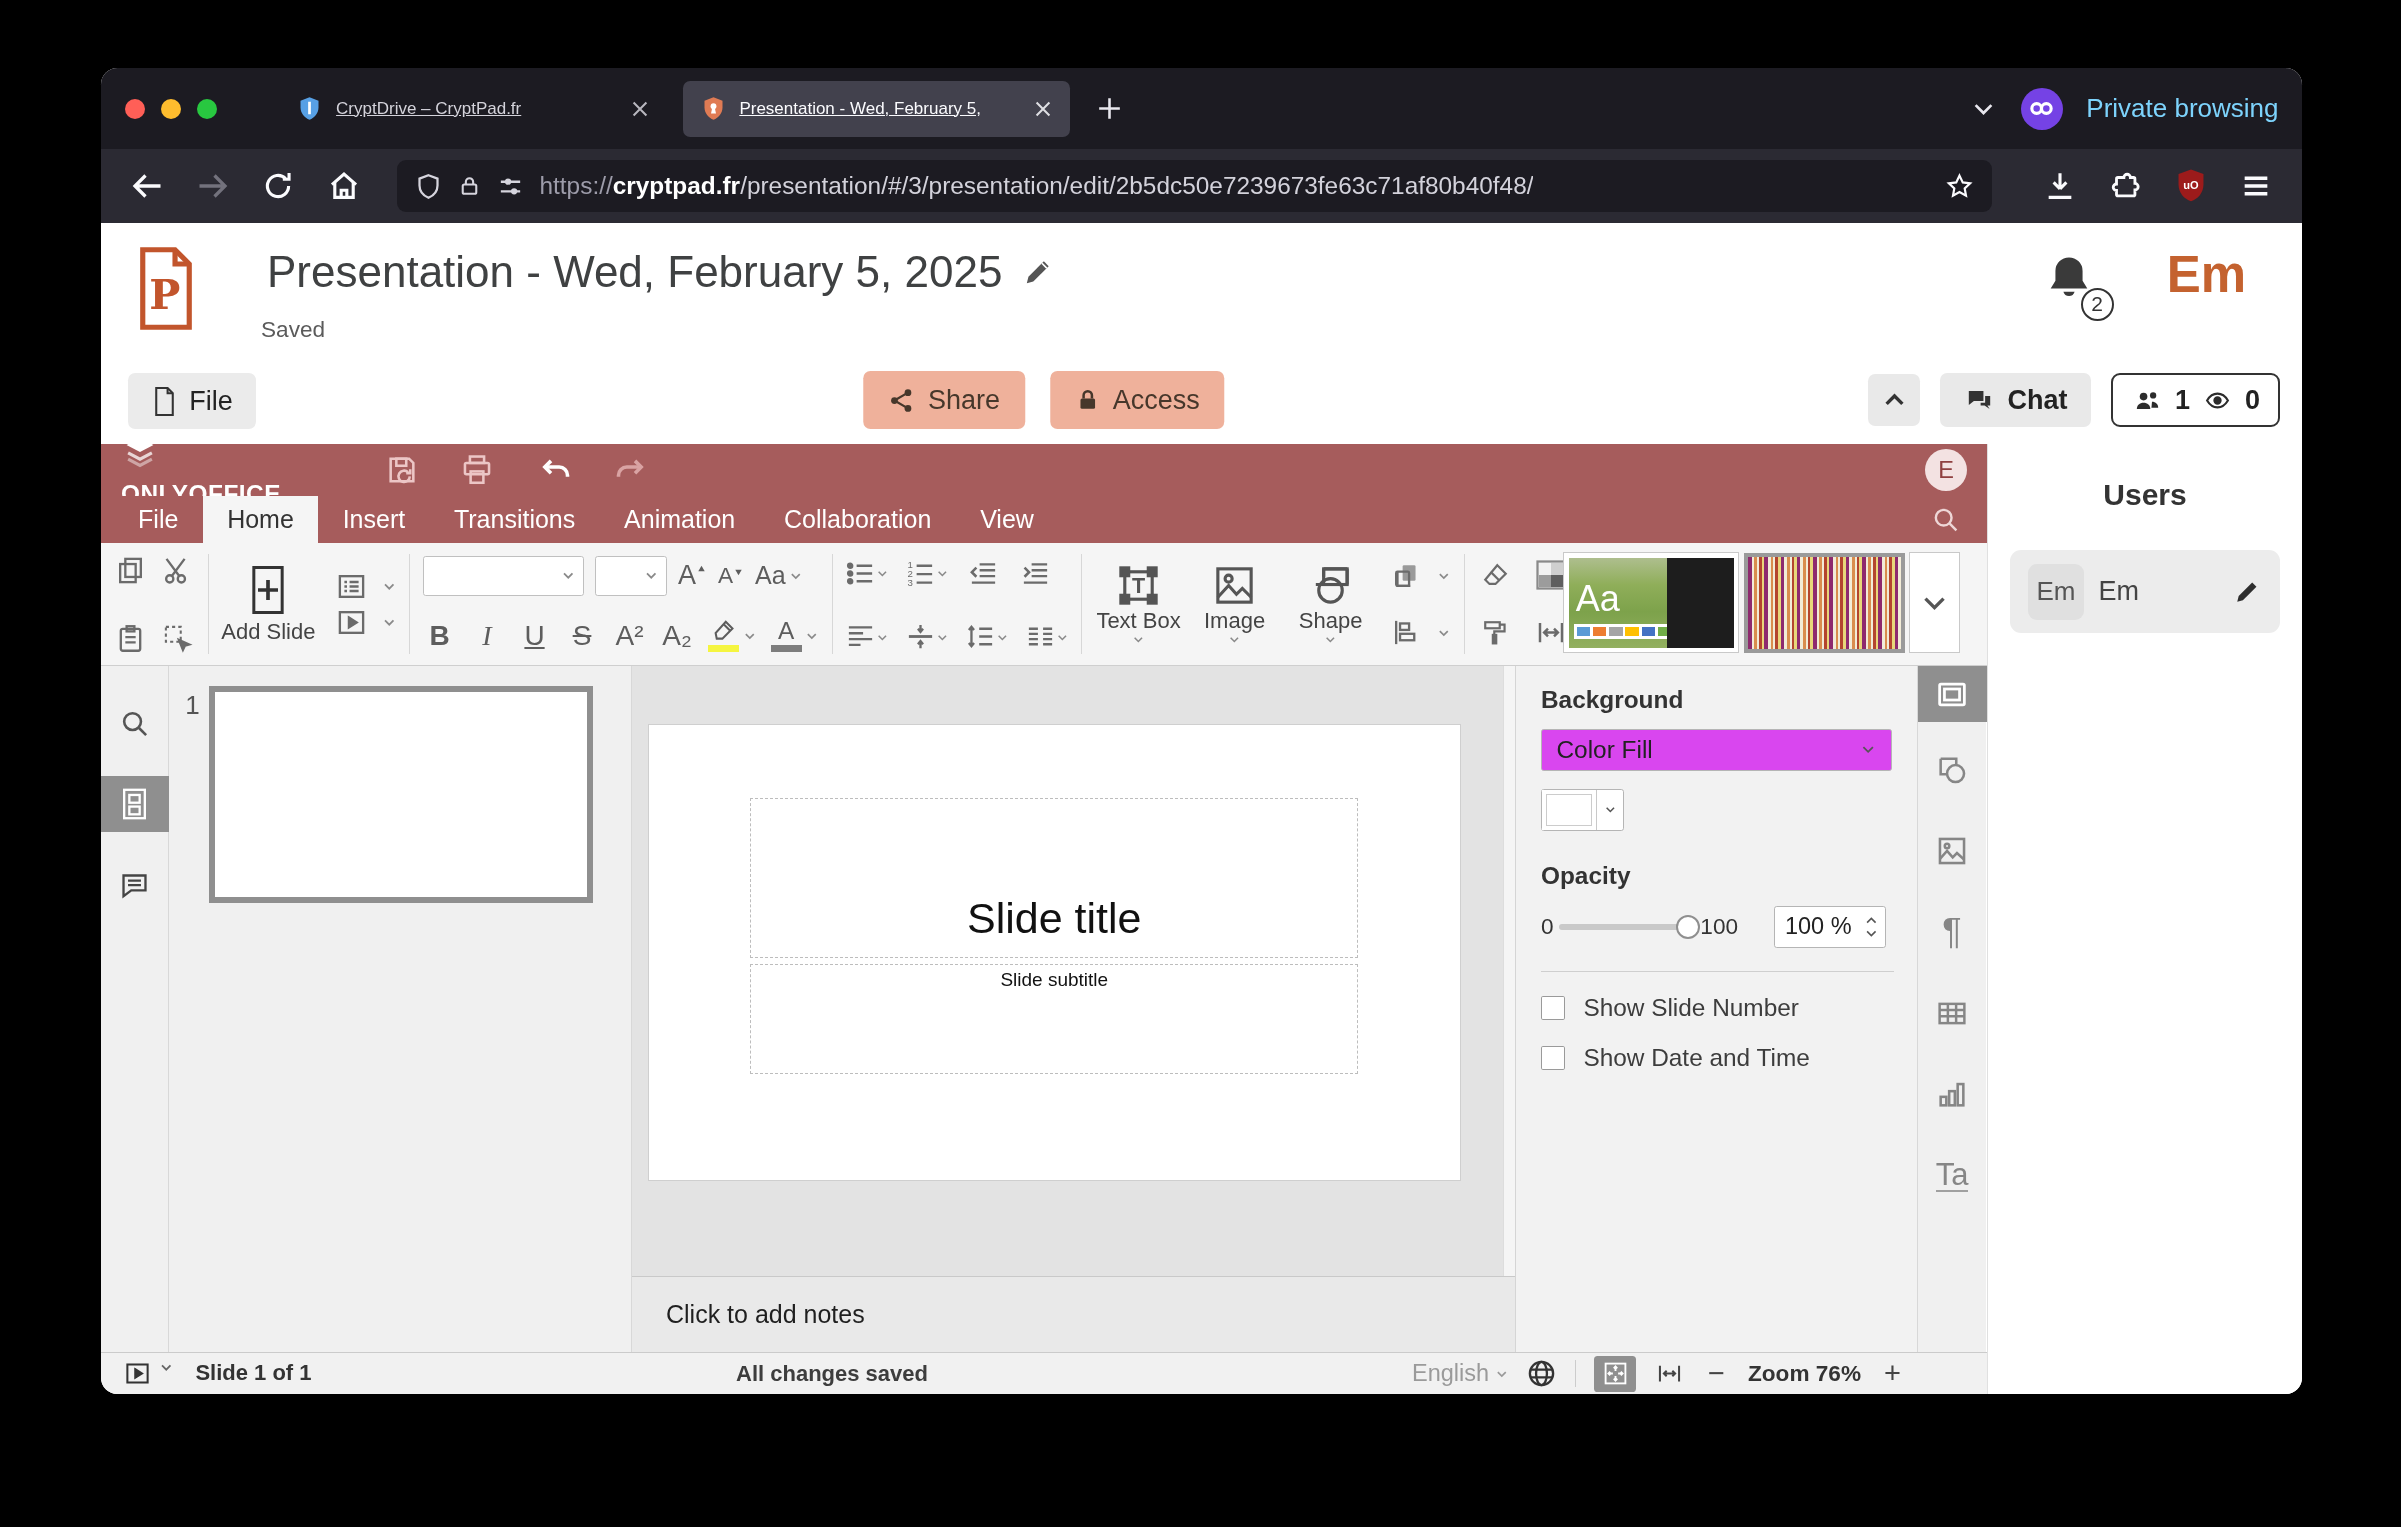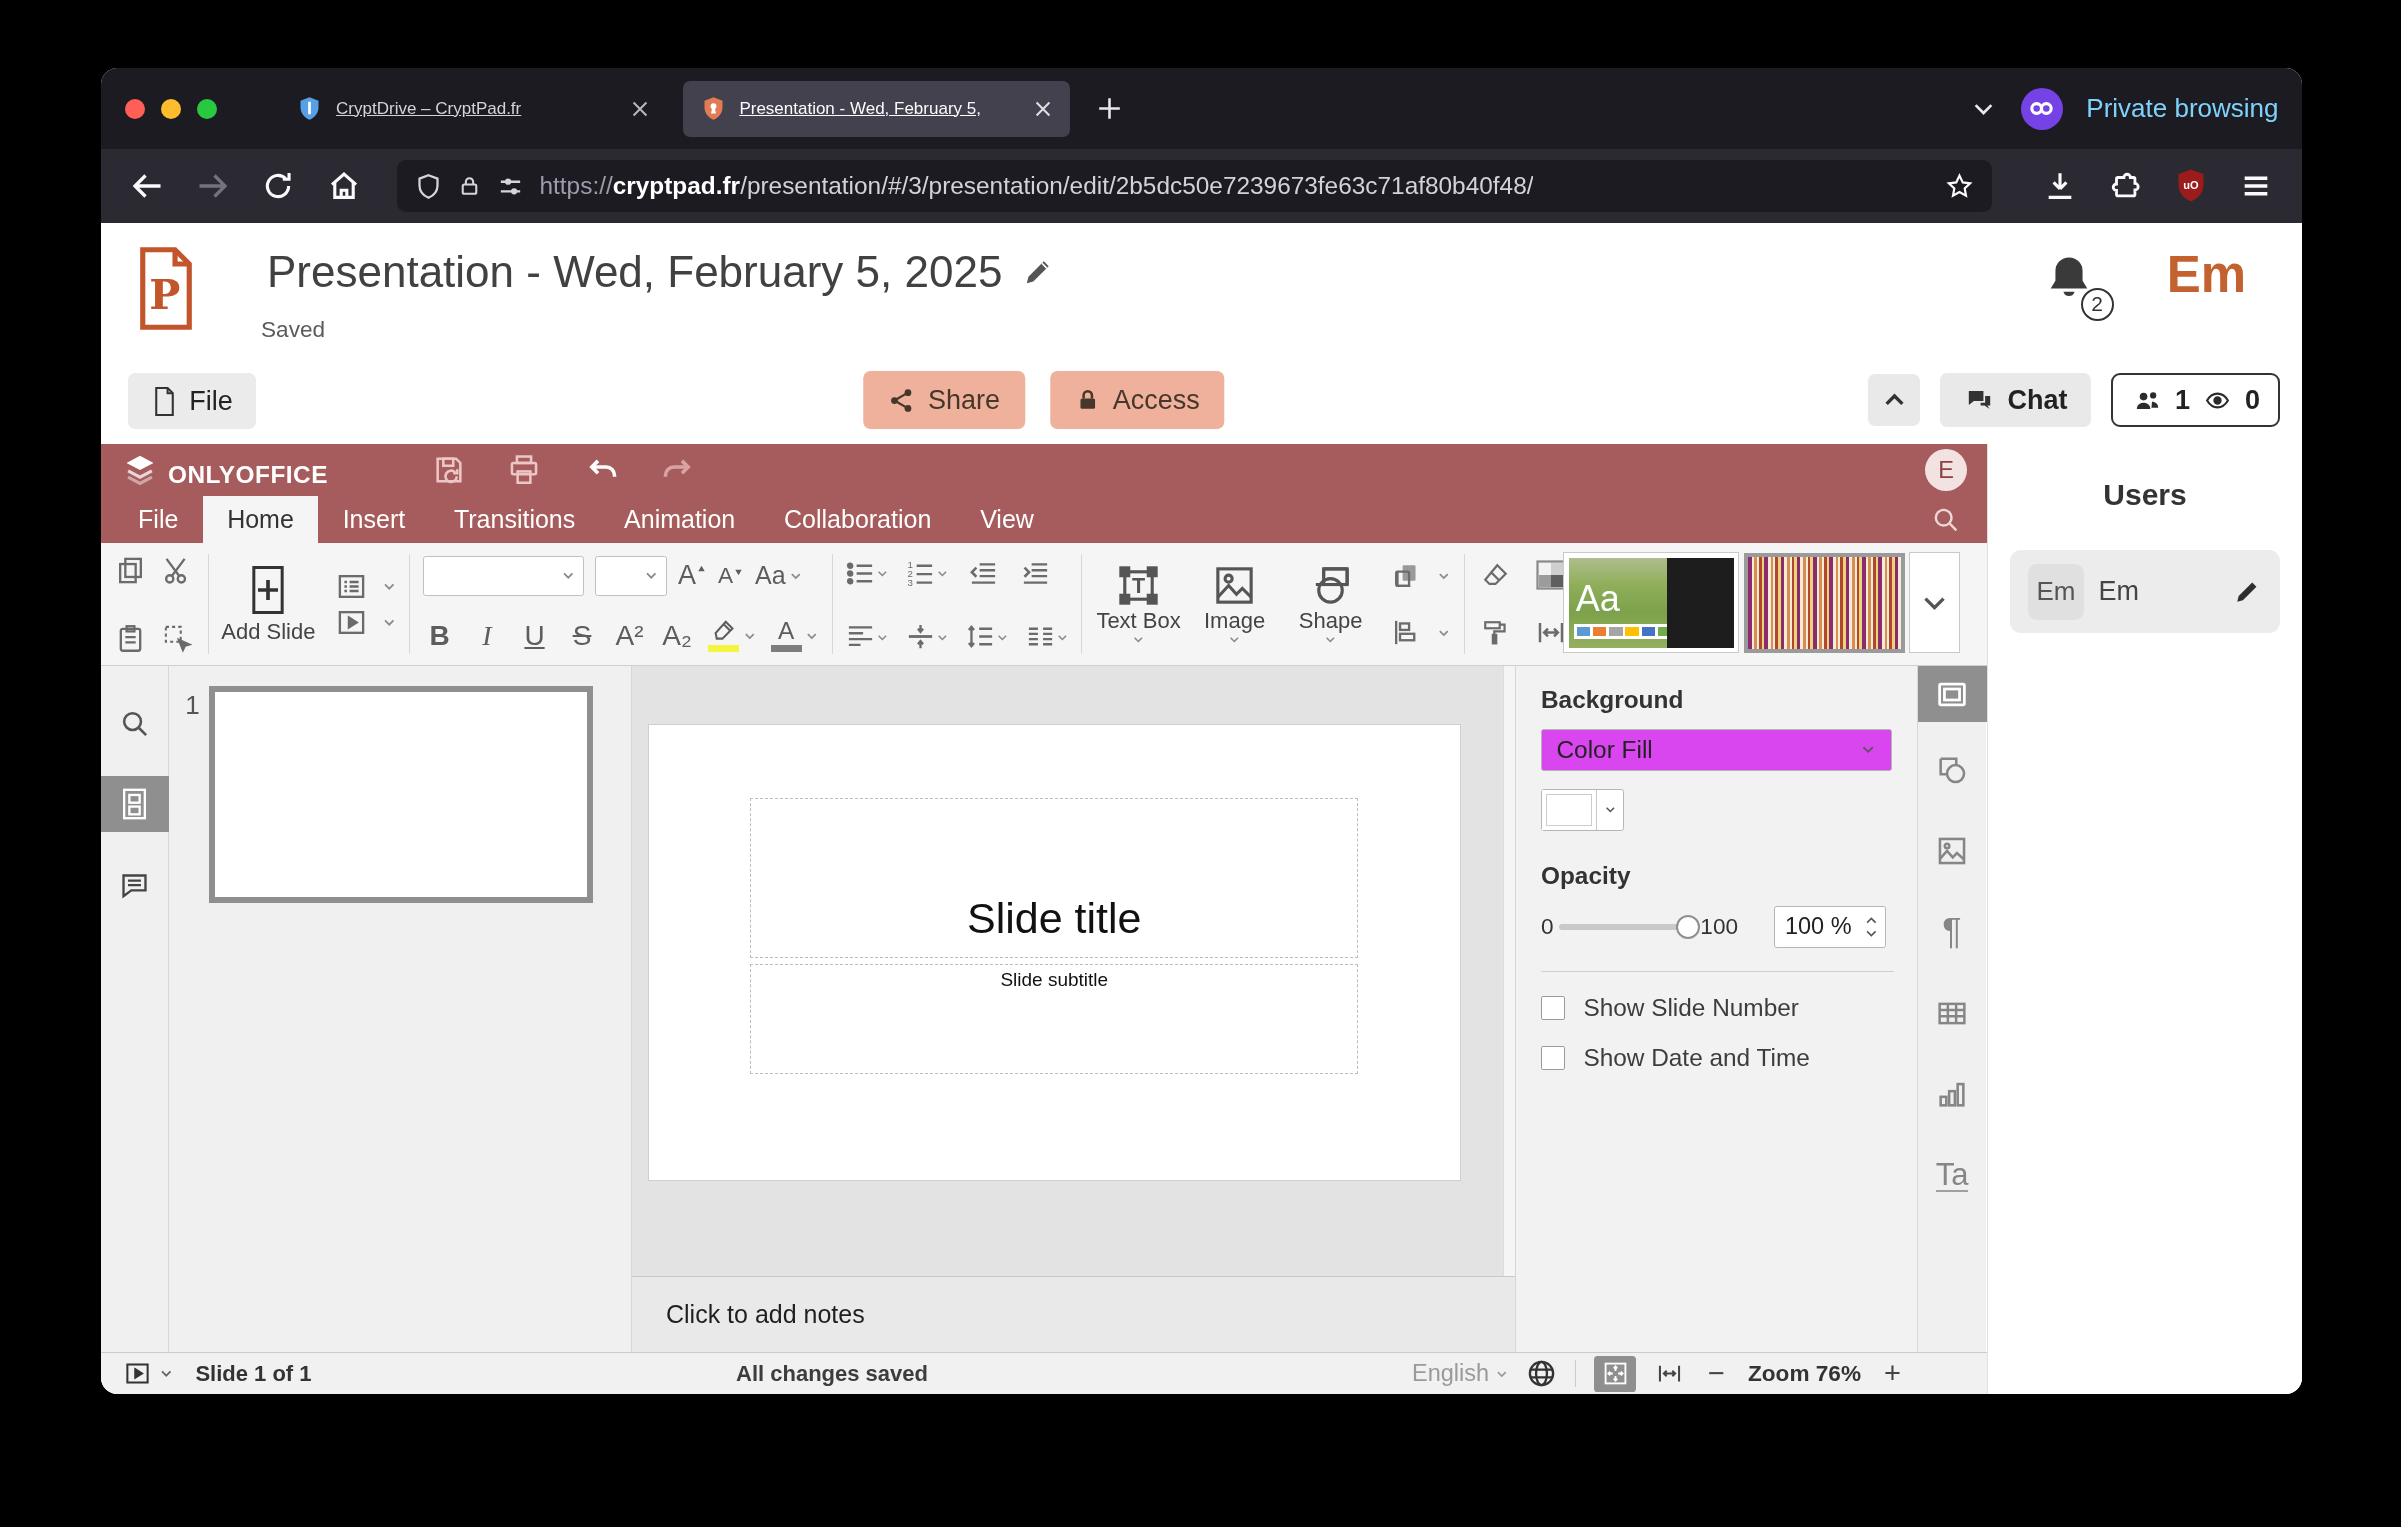--- a/index.html
+++ b/index.html
@@ -58,21 +58,21 @@
   .present-badge{height:54px;border:2.3px solid #333;border-radius:9px;display:flex;align-items:center;gap:11px;
     padding:0 18px;font-size:27px;color:#222;}
 
   
   .main-row{flex:1;display:flex;min-height:0;}
   .editor-col{width:1886px;display:flex;flex-direction:column;min-height:0;flex:none;}
   .users-col{flex:1;background:#fff;border-left:0.9px solid #e0e0e0;padding-top:34px;}
 
   
   .oo-topbar{height:52px;background:#a65c5c;display:flex;align-items:center;padding:0 20px;flex:none;}
-  .brand{display:flex;align-items:flex-end;gap:9px;color:#fff;font-size:24.4px;font-weight:bold;letter-spacing:0.5px;}
+  .brand{display:flex;align-items:flex-start;gap:9px;color:#fff;font-size:24.4px;font-weight:bold;letter-spacing:0.5px;flex-direction:column;}
   .oo-ic{width:42px;height:42px;display:flex;align-items:center;justify-content:center;}
   .oo-avatar{margin-left:auto;width:42px;height:42px;border-radius:50%;background:#f3e2e2;color:#8f4040;
     font-size:23.5px;display:flex;align-items:center;justify-content:center;}
   .oo-menubar{height:47px;background:#a65c5c;display:flex;align-items:stretch;padding-left:12.7px;flex:none;}
   .mitem{display:flex;align-items:center;padding:0 24.4px;font-size:25px;color:#fff;}
   .mitem.active{background:#f5f5f5;color:#333;}
   .msearch{margin-left:auto;margin-right:27px;display:flex;align-items:center;color:#eed7d7;}
 
   
   .oo-toolbar{height:123px;background:#f5f5f5;border-bottom:0.9px solid #cfcfcf;display:flex;
@@ -156,21 +156,21 @@
   .users-title{text-align:center;font-size:30px;font-weight:bold;color:#333;}
   .user-row{margin:38px 22px 0;background:#ececec;border-radius:11px;height:83px;display:flex;align-items:center;padding:0 18px;}
   .user-av{width:56px;height:56px;border-radius:9px;background:#e0e0e0;color:#555;font-size:26px;
     display:flex;align-items:center;justify-content:center;}
   .user-name{margin-left:14.5px;font-size:27px;color:#444;}
   .user-edit{margin-left:auto;color:#333;}
 
   
   .statusbar{height:42px;background:#f1f1f1;border-top:0.9px solid #cbcbcb;display:flex;align-items:center;
     padding:0 81px 0 22px;position:relative;flex:none;font-size:22px;color:#444;}
-  .sb-left{display:flex;align-items:center;gap:7.2px;}
+  .sb-left{display:flex;gap:7.2px;}
   .sb-slideinfo{margin-left:14.5px;font-weight:bold;color:#333;}
   .sb-center{position:absolute;left:731px;transform:translateX(-50%);font-weight:bold;color:#3d3d3d;}
   .sb-right{margin-left:auto;display:flex;align-items:center;gap:18px;}
   .sb-lang{color:#9a9a9a;font-size:23.5px;display:flex;align-items:center;gap:5.4px;}
   .sb-sep{width:0.9px;height:27px;background:#ccc;}
   .fit-tile{width:42px;height:36px;background:#8f8f8f;border-radius:3.6px;display:flex;align-items:center;justify-content:center;color:#fff;}
   .zbtn{font-size:29px;color:#444;width:27px;text-align:center;}
   .sb-zoom{font-weight:bold;color:#333;font-size:22.6px;}
 </style>
 </head>

